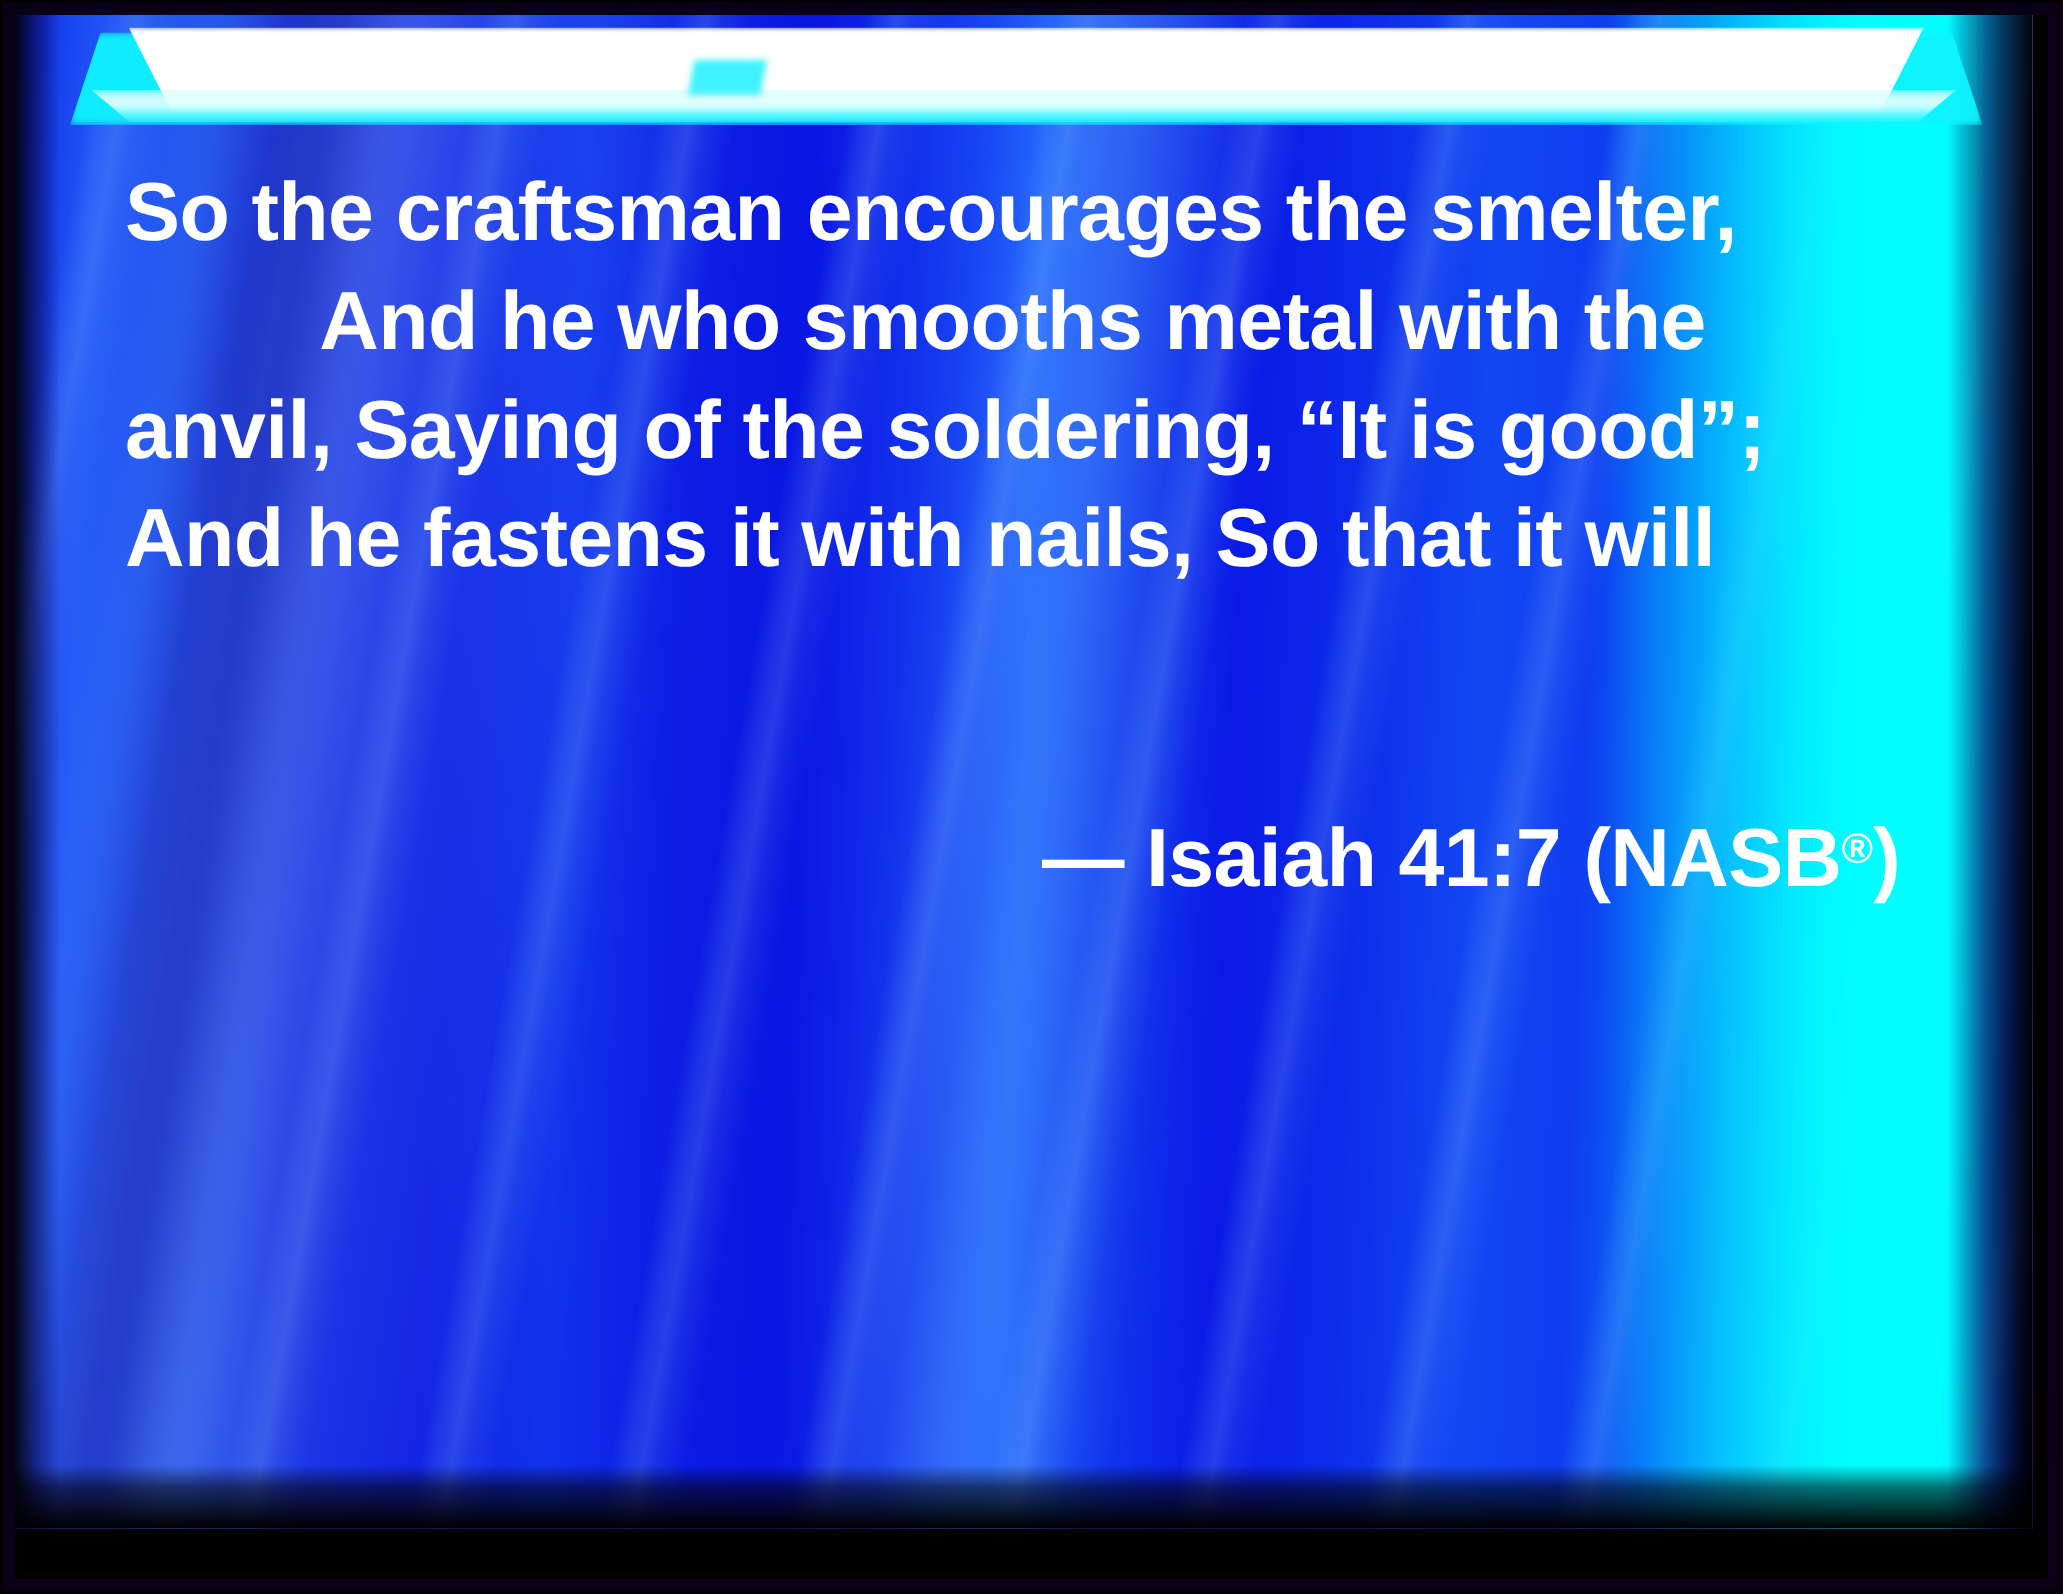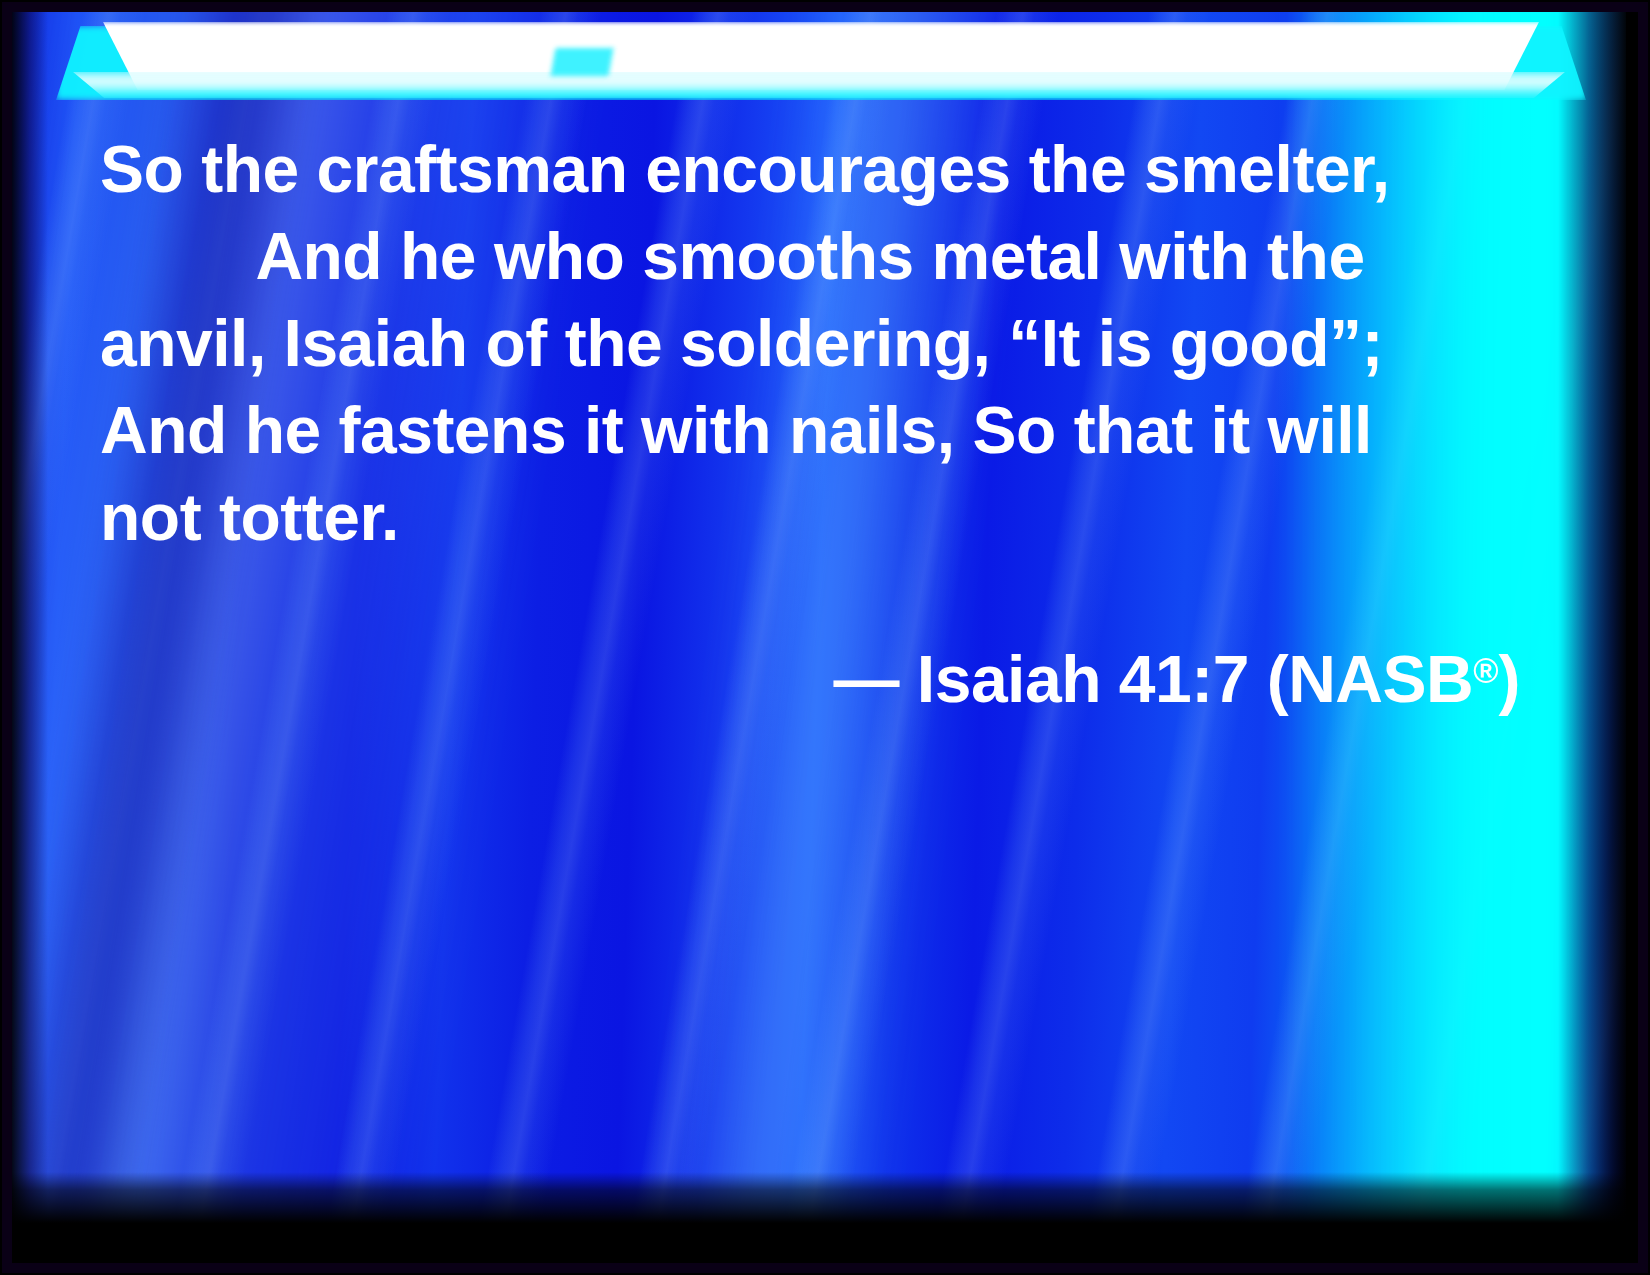--- a/index.html
+++ b/index.html
@@ -274,21 +274,21 @@
   .attribution {
     position: absolute;
     left: 88px;
     top: 630px;
     width: 1420px;
     text-align: right;
     color: #ffffff;
     font-family: "Liberation Sans", sans-serif;
     font-weight: bold;
     font-size: 66px;
-    line-height: 67px;
+    line-height: 82px;
     letter-spacing: -0.5px;
     white-space: nowrap;
     z-index: 4;
   }
   .attribution .reg {
     font-size: 0.52em;
     vertical-align: 0.55em;
     letter-spacing: 0;
   }
 </style>
@@ -311,22 +311,21 @@
     <div class="topbar-wrap">
       <div class="topbar-cyan"></div>
       <div class="topbar-white"></div>
       <div class="topbar-softedge"></div>
       <div class="topbar-notch"></div>
     </div>
 
     <div class="verse-block">
       <div class="verse-line" style="transform: scaleX(1);">So the craftsman encourages the smelter,</div>
       <div class="verse-line" style="transform: scaleX(1); text-align: center;">And he who smooths metal with the</div>
-      <div class="verse-line" style="transform: scaleX(1);">anvil, Isaiah of the soldering, “It is good”;</div>
+      <div class="verse-line" style="transform: scaleX(1);">anvil, Saying of the soldering, “It is good”;</div>
       <div class="verse-line" style="transform: scaleX(1);">And he fastens it with nails, So that it will</div>
-      <div class="verse-line" style="transform: scaleX(1);">not totter.</div>
     </div>
 
     <div class="attribution"><span>— Isaiah 41:7 (NASB</span><span class="reg">®</span><span>)</span></div>
   </div>
 
   <div class="frame-ring"></div>
 </div>
 
 </body></html>

